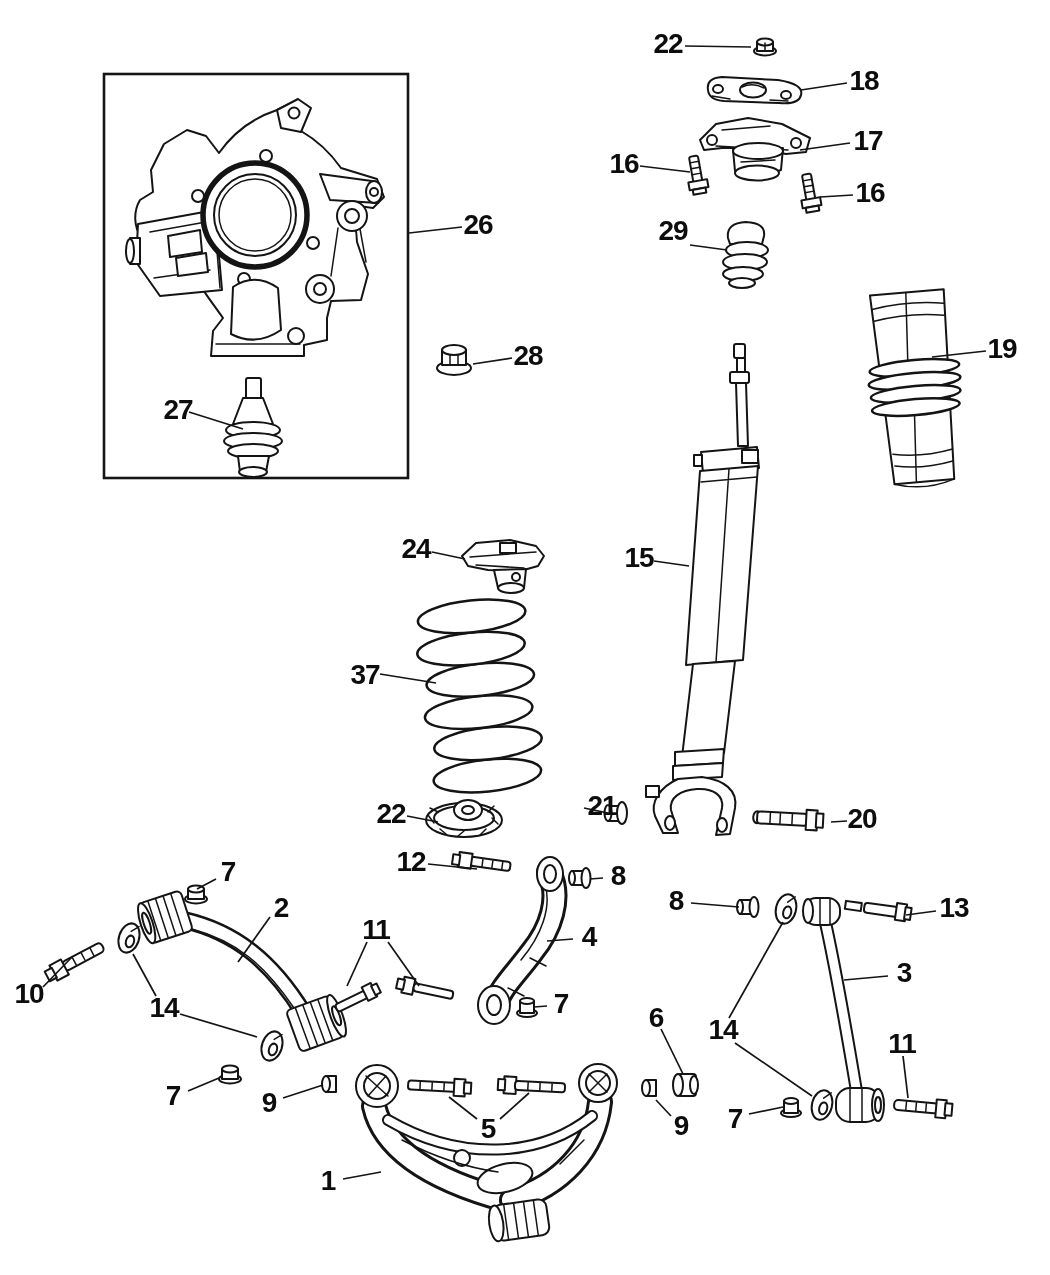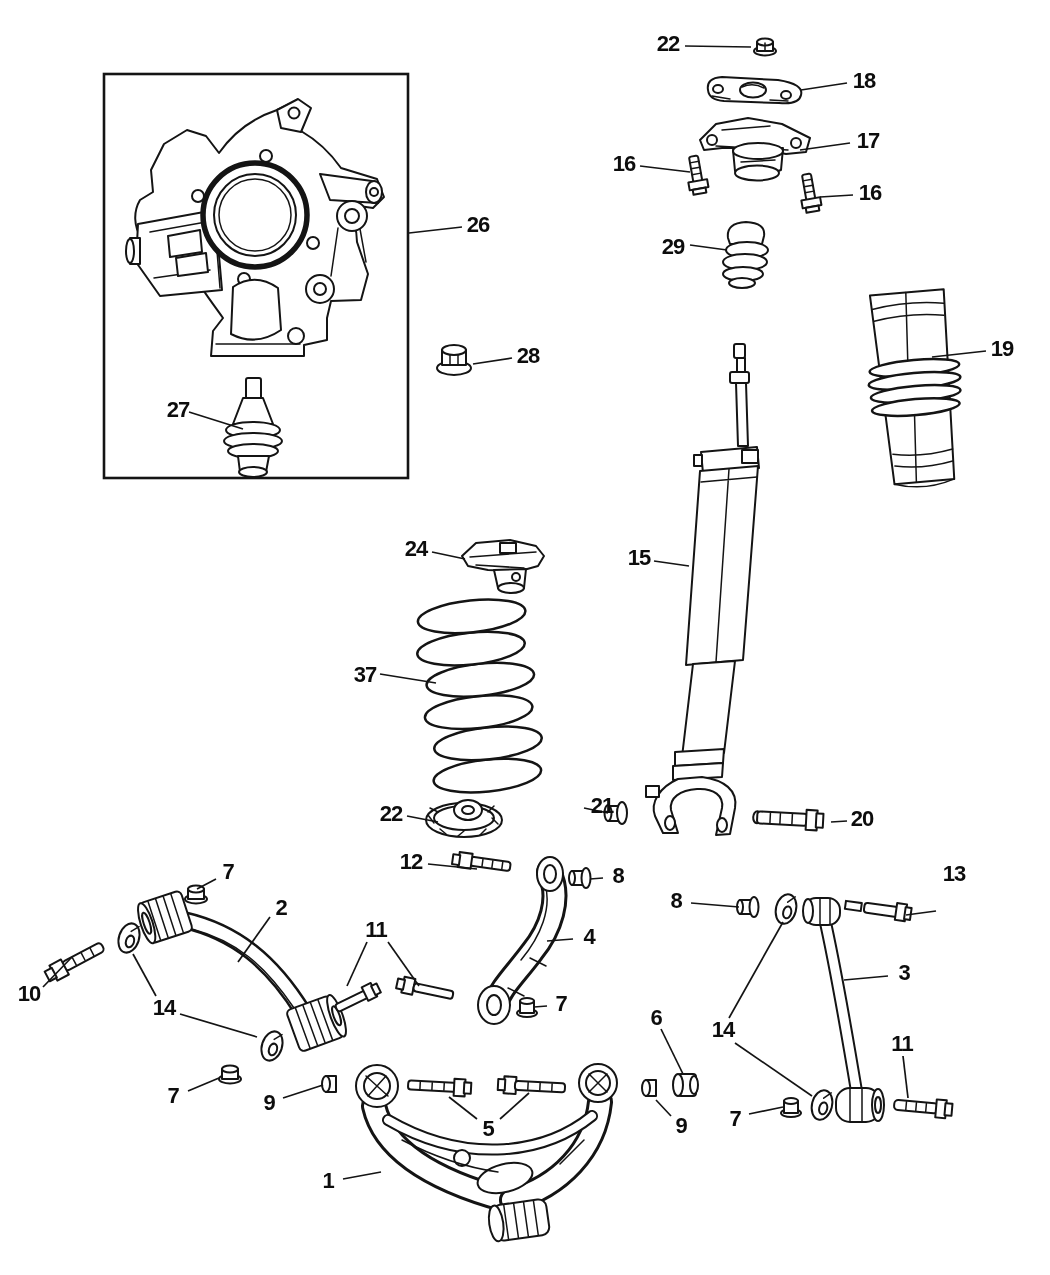--- a/index.html
+++ b/index.html
@@ -8,21 +8,21 @@
   .stage svg{position:absolute;left:0;top:0;}
   
   .o  {fill:#ffffff;stroke:#141414;stroke-width:2;stroke-linejoin:round;stroke-linecap:round;}
   .o25{fill:#ffffff;stroke:#141414;stroke-width:2.5;stroke-linejoin:round;stroke-linecap:round;}
   .ln15{fill:none;stroke:#141414;stroke-width:1.5;stroke-linecap:round;}
   .bB {fill:none;stroke:#141414;stroke-linecap:round;}
   .bW {fill:none;stroke:#ffffff;stroke-linecap:round;}
   .leader{stroke:#141414;stroke-width:1.7;fill:none;}
   #callout-layer .co{
     position:absolute;transform:translate(-50%,-50%);
-    font-weight:bold;font-size:22px;color:#0d0d0d;letter-spacing:-1px;
+    font-weight:bold;font-size:28px;color:#0d0d0d;letter-spacing:-1px;
     font-family:"Liberation Sans",sans-serif;user-select:none;white-space:nowrap;}
 </style>
 </head>
 <body>
 
 <div class="stage">
 <svg width="1050" height="1275" viewBox="0 0 1050 1275">
 
   <g>
     <rect x="104" y="74" width="304" height="404" fill="#fff" stroke="#141414" stroke-width="2.6"></rect>
@@ -452,35 +452,35 @@
         <line x1="343" y1="1179" x2="381" y2="1172" class="leader"></line>
       </g>
 </svg>
 
 <div id="callout-layer">
       <div class="co" style="left: 668px; top: 44px;">22</div>
       <div class="co" style="left: 864px; top: 81px;">18</div>
       <div class="co" style="left: 868px; top: 141px;">17</div>
       <div class="co" style="left: 624px; top: 164px;">16</div>
       <div class="co" style="left: 870px; top: 193px;">16</div>
-      <div class="co" style="left: 673px; top: 247px; text-align: right;">29</div>
+      <div class="co" style="left: 673px; top: 231px; text-align: right;">29</div>
       <div class="co" style="left: 1002px; top: 349px;">19</div>
       <div class="co" style="left: 478px; top: 225px;">26</div>
       <div class="co" style="left: 528px; top: 356px;">28</div>
       <div class="co" style="left: 178px; top: 410px;">27</div>
       <div class="co" style="left: 639px; top: 558px;">15</div>
       <div class="co" style="left: 416px; top: 549px;">24</div>
       <div class="co" style="left: 365px; top: 675px;">37</div>
       <div class="co" style="left: 391px; top: 814px;">22</div>
       <div class="co" style="left: 602px; top: 806px;">21</div>
       <div class="co" style="left: 862px; top: 819px;">20</div>
       <div class="co" style="left: 411px; top: 862px;">12</div>
       <div class="co" style="left: 618px; top: 876px;">8</div>
       <div class="co" style="left: 676px; top: 901px;">8</div>
-      <div class="co" style="left: 954px; top: 874px;">13</div>
+      <div class="co" style="left: 954px; top: 908px;">13</div>
       <div class="co" style="left: 228px; top: 872px;">7</div>
       <div class="co" style="left: 281px; top: 908px;">2</div>
       <div class="co" style="left: 589px; top: 937px;">4</div>
       <div class="co" style="left: 904px; top: 973px;">3</div>
       <div class="co" style="left: 376px; top: 930px;">11</div>
       <div class="co" style="left: 29px; top: 994px; text-align: right;">10</div>
       <div class="co" style="left: 164px; top: 1008px;">14</div>
       <div class="co" style="left: 723px; top: 1030px;">14</div>
       <div class="co" style="left: 561px; top: 1004px;">7</div>
       <div class="co" style="left: 656px; top: 1018px;">6</div>

